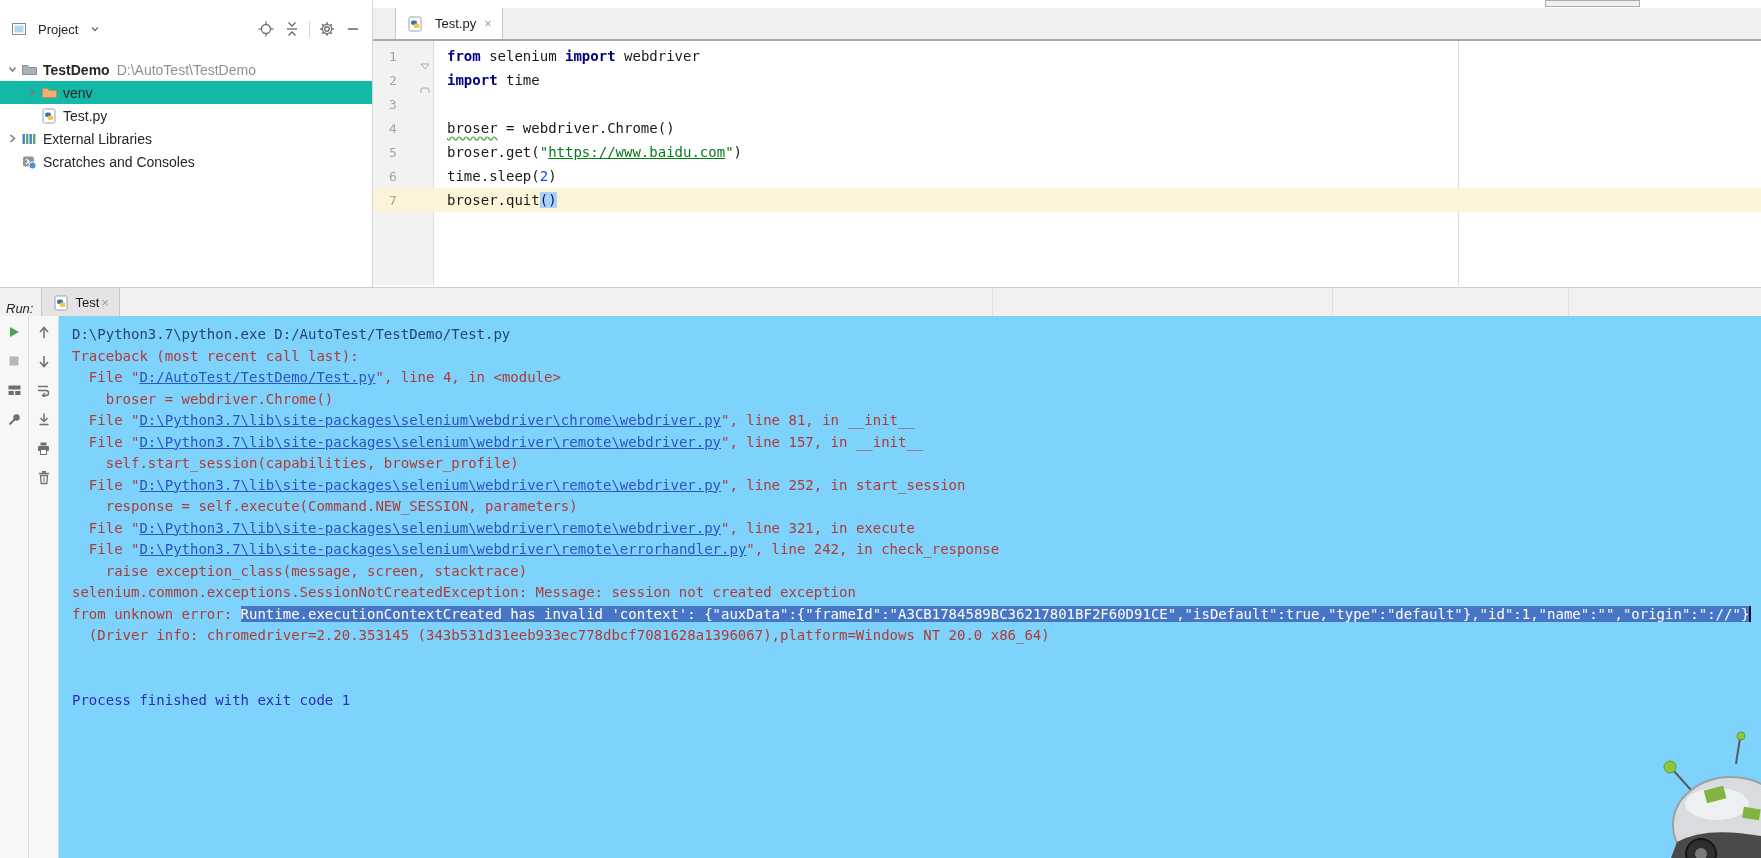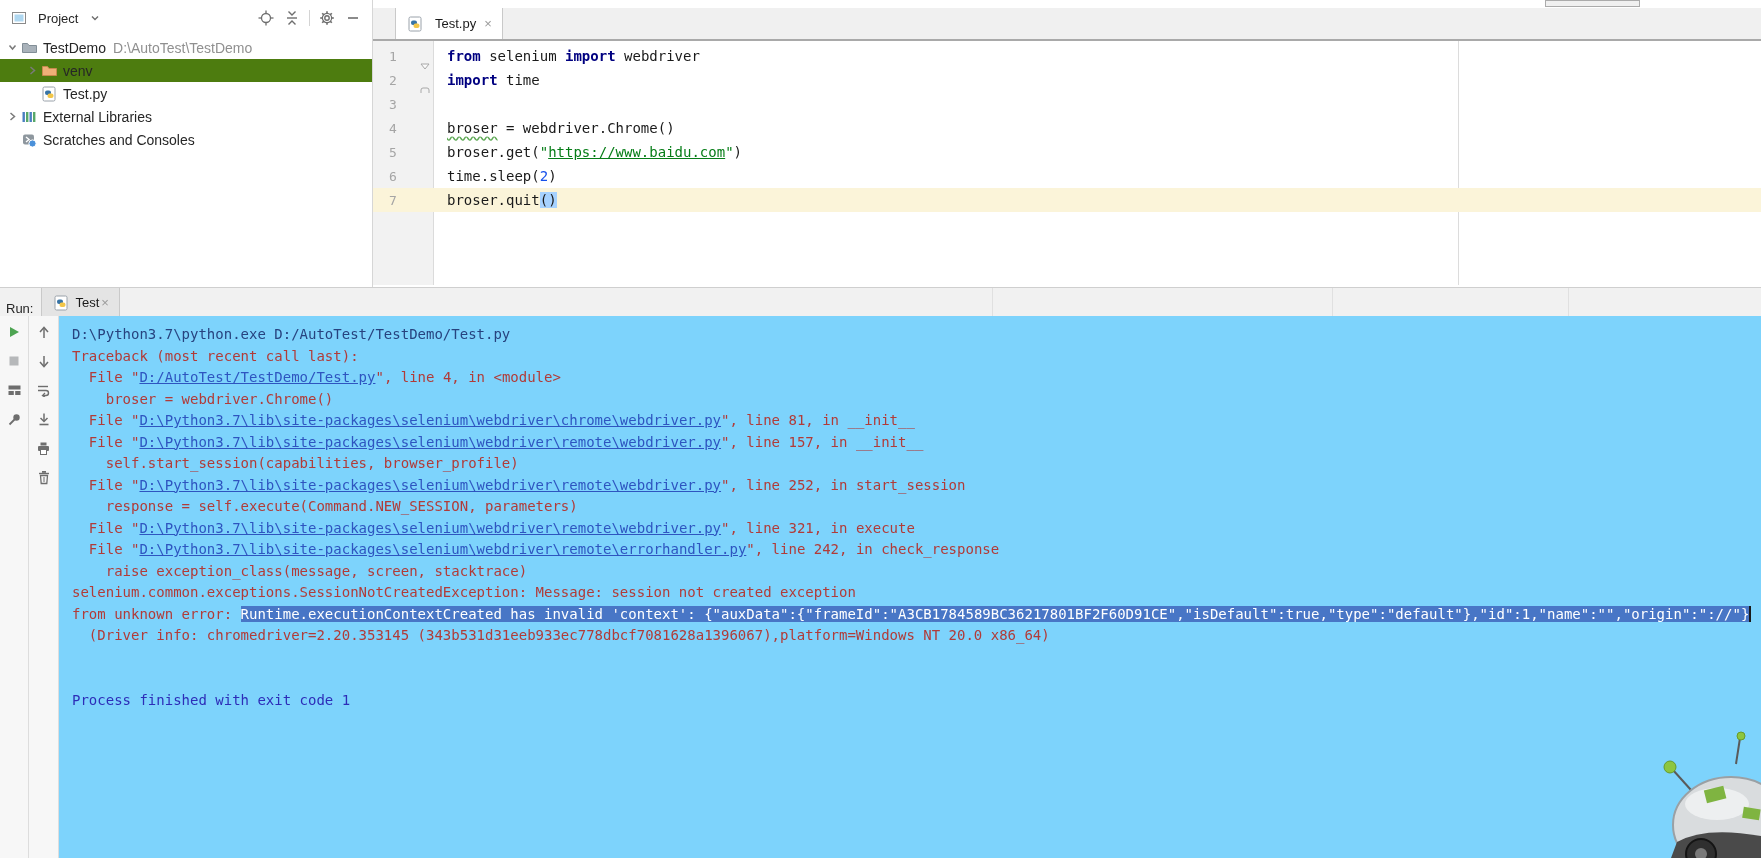--- a/index.html
+++ b/index.html
@@ -3,32 +3,32 @@
 <meta charset="utf-8">
 <style>
   html,body{margin:0;padding:0;}
   body{width:1761px;height:858px;overflow:hidden;background:#fff;
        font-family:"Liberation Sans",sans-serif;color:#1a1a1a;position:relative;}
   .mono{font-family:"DejaVu Sans Mono","Liberation Mono",monospace;}
 
   
   #project-panel{position:absolute;left:0;top:0;width:372px;height:287px;background:#fff;
                  border-right:1px solid #D6D6D6;}
-  #project-header{height:34px;display:flex;align-items:center;padding:1px 6px;}
+  #project-header{height:34px;display:flex;align-items:center;padding:12px 6px;}
   #project-title{font-size:13px;color:#262626;margin:0 4px 0 6px;}
   .hdr-ic{width:20px;height:20px;display:inline-flex;align-items:center;justify-content:center;margin:0 3px;}
   #project-header .spacer{flex:1;}
   .hdr-sep{width:1px;height:16px;background:#D4D4D4;margin:0 4px;}
   .tree{font-size:14px;}
   .tree-row{height:23px;display:flex;align-items:center;white-space:nowrap;}
-  .tree-row.selected{background:#4d7c0f;}
+  .tree-row.selected{background:#14b8a6;}
   .tw-arrow{width:16px;display:inline-flex;justify-content:center;align-items:center;flex:0 0 16px;}
   .tw-icon{width:18px;height:16px;display:inline-flex;align-items:center;justify-content:center;margin-right:5px;flex:0 0 18px;}
   .tw-label{color:#262626;}
-  .tw-label.bold{font-weight:normal;}
+  .tw-label.bold{font-weight:bold;}
   .tw-suffix{color:#909090;margin-left:7px;}
   .ind0{padding-left:4px;} .ind1{padding-left:24px;}
 
   
   #editor{position:absolute;left:373px;top:0;right:0;height:287px;background:#fff;}
   #editor-topstrip{height:8px;background:#fff;}
   #editor-tabbar{height:31px;background:#F0F0F0;border-bottom:2px solid #A9A9A9;display:flex;align-items:stretch;}
   .ed-tab{background:#fff;border-right:1px solid #C9C9C9;border-left:1px solid #C9C9C9;
           display:flex;align-items:center;padding:0 10px;font-size:13px;gap:6px;}
   .tab-close{color:#9a9a9a;font-size:13px;margin-left:2px;cursor:default;}
@@ -46,21 +46,21 @@
   .kw{color:#000080;font-weight:bold;}
   .str{color:#067D17;}
   .url{color:#067D17;text-decoration:underline;}
   .num{color:#1750EB;}
   .typo{text-decoration:underline wavy #5DA854;text-underline-offset:3px;}
   .phl{background:#A6D2FF;}
 
   
   #run-header{position:absolute;left:0;top:287px;width:100%;height:29px;background:#F1F1F1;
               border-top:1px solid #CFCFCF;border-bottom:1px solid #E3E3E3;display:flex;align-items:stretch;}
-  #run-label{font-size:13px;color:#262626;display:flex;align-items:center;padding:11px 8px 0 6px;}
+  #run-label{font-size:13px;color:#262626;display:flex;align-items:center;padding:11px 8px 0 6px;font-style:italic;}
   .run-tab{background:#E4E4E4;border-left:1px solid #C9C9C9;border-right:1px solid #C9C9C9;
            display:flex;align-items:center;gap:0;padding:0 10px;font-size:13px;}
   .rh-sep{position:absolute;top:0;height:100%;width:1px;background:#E0E0E0;}
   #run-body{position:absolute;left:0;top:316px;width:100%;height:542px;background:#7dd3fc;}
   #run-toolbar-1{position:absolute;left:0;top:0;width:28px;height:100%;background:#F7F7F7;border-right:1px solid #DDD;
                  display:flex;flex-direction:column;align-items:center;}
   #run-toolbar-2{position:absolute;left:29px;top:0;width:29px;height:100%;background:#F7F7F7;border-right:1px solid #DDD;
                  display:flex;flex-direction:column;align-items:center;}
   .tb-btn{width:22px;height:22px;display:flex;align-items:center;justify-content:center;margin-top:7px;}
   #console{position:absolute;left:59px;top:0;right:0;bottom:0;padding:8px 0 0 13px;overflow:hidden;}

